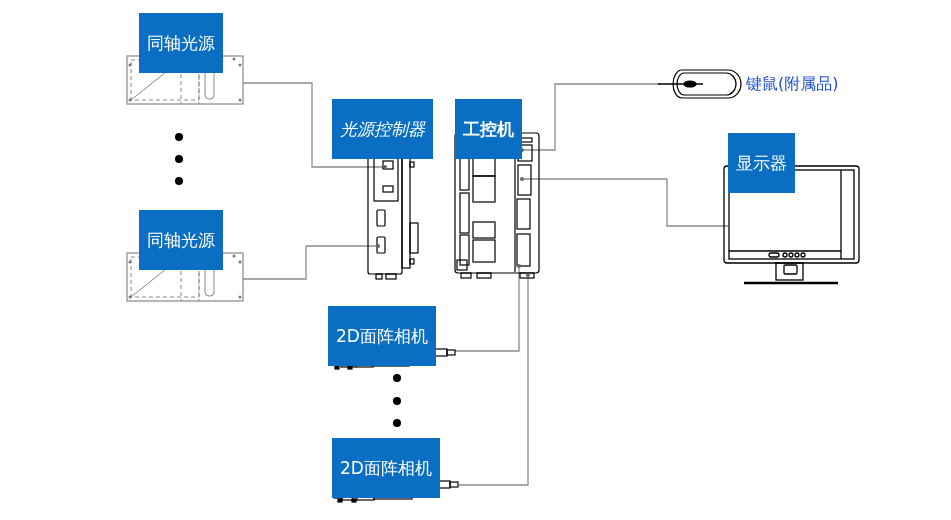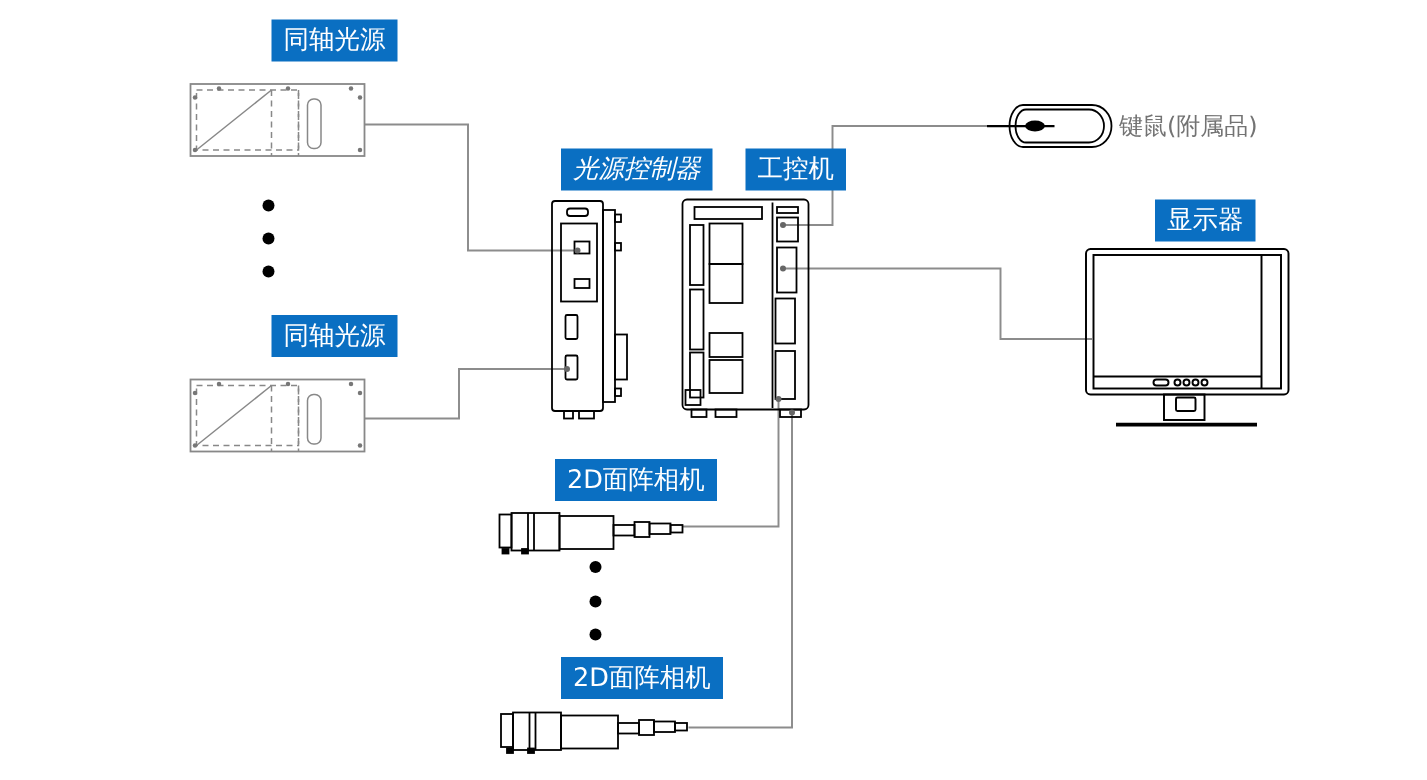--- a/index.html
+++ b/index.html
@@ -1,20 +1,20 @@
 <!DOCTYPE html>
 <html><head>
 <meta charset="utf-8">
 <style>
   html, body { margin:0; padding:0; background:#ffffff; }
   body { width:951px; height:520px; position:relative; overflow:hidden;
          font-family: "DejaVu Sans", "Liberation Sans", sans-serif; }
   .label { position:absolute; background:#0a6fc2; color:#ffffff; font-size:17px;
-           line-height:28px; height:28px; padding:0 8px; white-space:nowrap;margin-left:42px; }
-  .plain-label { position:absolute; color:#737373; font-size:16px; line-height:20px; white-space:nowrap; }
+           line-height:28px; height:28px; padding:16px 8px; white-space:nowrap; }
+  .plain-label { position:absolute; color:#1d4ed8; font-size:16px; line-height:20px; white-space:nowrap; }
   svg#diagram { position:absolute; left:0; top:0; }
 </style>
 </head>
 <body>
 
 <svg id="diagram" width="951" height="520" viewBox="0 0 951 520">
 
   <g stroke="#8c8c8c" stroke-width="1.3" fill="none">
     <polyline points="243,83 312,83 312,167 385,167"></polyline>
     <polyline points="243,279 306,279 306,246 378,246"></polyline>
@@ -164,17 +164,17 @@
     <rect x="436" y="481" width="14" height="7"></rect>
     <rect x="450" y="482" width="8" height="5"></rect>
     <rect x="338" y="499" width="4" height="3" fill="#000"></rect>
     <rect x="352" y="499" width="4" height="3" fill="#000"></rect>
   </g>
 </svg>
 
 <div class="label" style="left:139px;top:13px;">同轴光源</div>
 <div class="label" style="left:139px;top:210px;">同轴光源</div>
 <div class="label" style="left:332px;top:99px;font-style:italic;">光源控制器</div>
-<div class="label" style="left:455px;top:99px;">工控机</div>
+<div class="label" style="left:455px;top:99px;font-weight:bold;">工控机</div>
 <div class="label" style="left:728px;top:133px;">显示器</div>
 <div class="label" style="left:328px;top:306px;">2D面阵相机</div>
 <div class="label" style="left:332px;top:438px;">2D面阵相机</div>
 <div class="plain-label" style="left:746px;top:74px;">键鼠(附属品)</div>
 
 </body></html>

